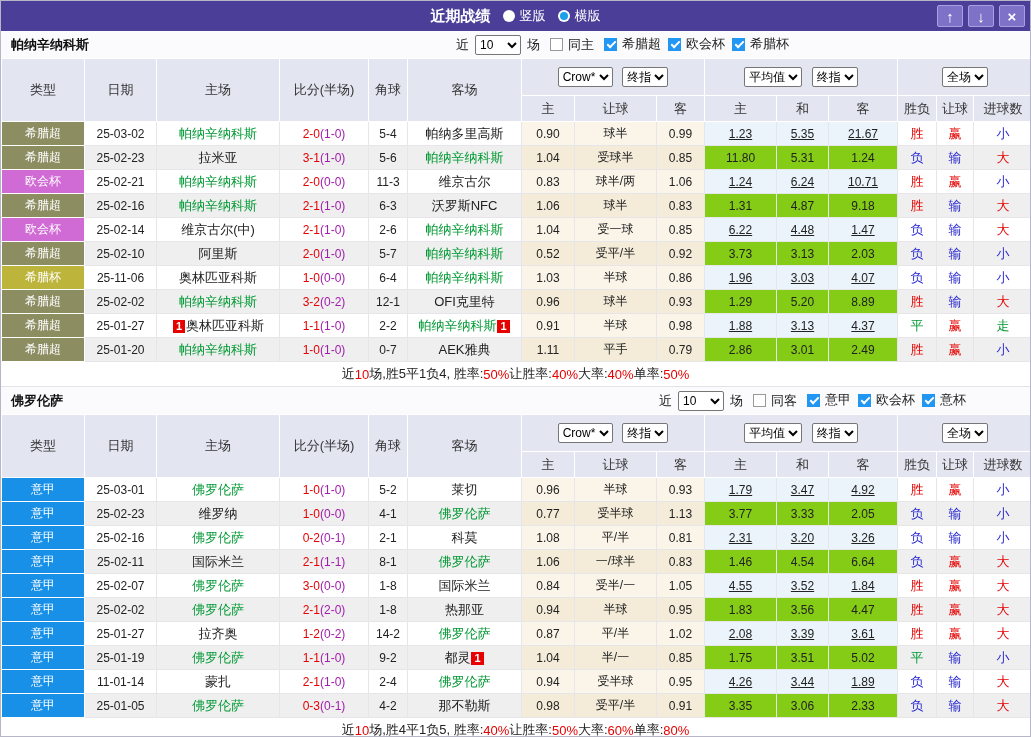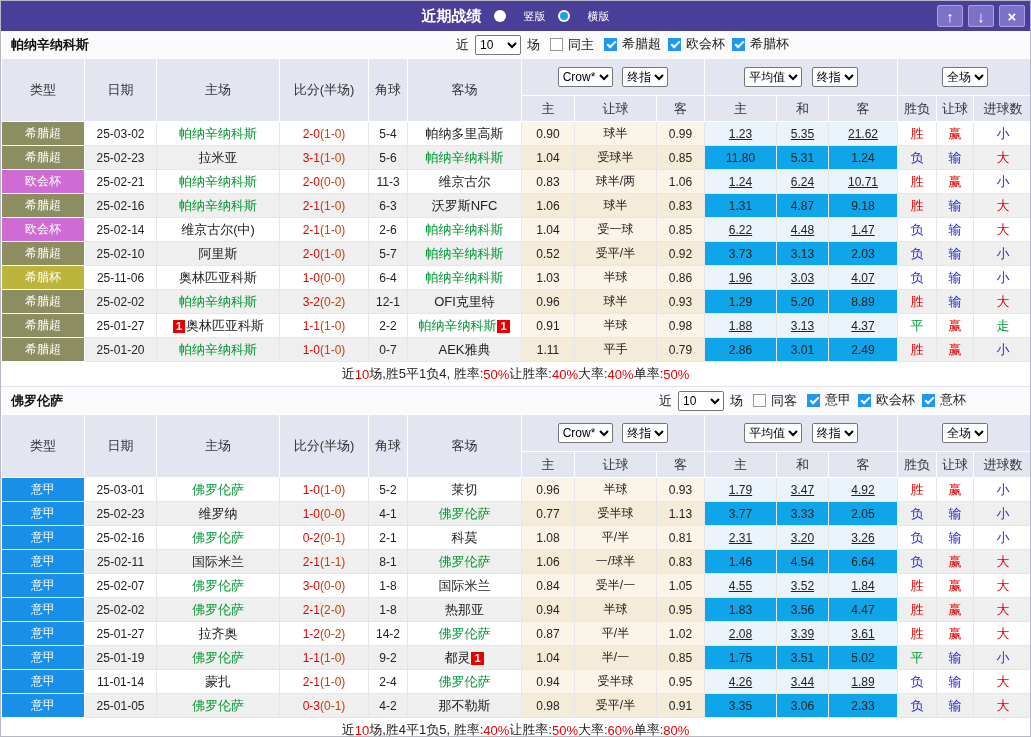--- a/index.html
+++ b/index.html
@@ -13,21 +13,21 @@
   
   .titlebar {
     position: relative; height: 30px; background: #4a3e99;
     display: flex; align-items: center; padding: 0 5px;
   }
   .title-center {
     position: absolute; left: 0; right: 0;
     display: flex; justify-content: center; align-items: center; gap: 12px; color: #fff;
   }
   .title-text { font-size: 15px; font-weight: bold; }
-  .radio-opt { display: inline-flex; align-items: center; gap: 18px; font-size: 11px; cursor: pointer; }
+  .radio-opt { display: inline-flex; align-items: center; gap: 5px; font-size: 13px; cursor: pointer; }
   .radio { width: 12px; height: 12px; border-radius: 50%; background: #fff; position: relative; display:inline-block; }
   .radio.checked::after { content:''; position:absolute; inset:2px; border-radius:50%; background:#1ba0e8; }
   .win-buttons { margin-left: auto; display: flex; gap: 5px; z-index: 2; }
   .win-btn {
     width: 26px; height: 22px; background: #7e72c8; border: 1px solid #a99fdf; border-radius: 2px;
     color: #fff; font-size: 15px; font-weight: bold; line-height: 1;
     display: flex; align-items: center; justify-content: center; cursor: pointer;
   }
 
   
@@ -47,30 +47,30 @@
   table { border-collapse: collapse; table-layout: fixed; width: 1031px; }
   th { background: #e3e6f1; border: 1px solid #fff; color: #333; font-weight: normal; font-size: 13px; height: 26px; overflow: hidden; white-space: nowrap; }
   tr.h1 th { height: 27px; }
   th.ddc select { margin: 8px 3px; }
   td { border: 1px solid #e6e6ea; text-align: center; height: 24px; font-size: 12px; color: #222; overflow: hidden; white-space: nowrap; }
   tr.odd td { background: #fff; }
   tr.even td { background: #efefef; }
   tr.odd td.ao { background: #fbf5e9; }
   tr.even td.ao { background: #f4ecd9; }
   tr.odd td.eo { background: #eaf4fa; text-decoration: underline; }
-  tr.even td.eo { background: #0ea5e9; }
+  tr.even td.eo { background: #84cc16; }
   td.league { color: #fff; border-color: #fff; font-size: 12px; }
   td.league.olive  { background: #8d8d62; }
   td.league.purple { background: #d06ad4; }
   td.league.yellow { background: #bdb43c; }
   td.league.blue   { background: #1890e8; }
   td .tname { font-size: 13px; }
   .tname.focus { color: #009933; }
   .ft { color: #e60000; }
-  .ht { color: #c2410c; }
+  .ht { color: #a21caf; }
   td.res { font-size: 13px; }
   .res.r { color: #e60000; }
   .res.b { color: #2a2ad0; }
   .res.g { color: #009933; }
   .rc { display: inline-block; background: #e60000; color: #fff; font-size: 11px; font-weight: bold; line-height: 13px; padding: 0 3px; margin: 0 1px; }
   .summary { height: 25px; display: flex; align-items: center; justify-content: center; font-size: 13px; color: #222; border-bottom: 1px solid #e2e2e8; background: #fff; }
   .summary .red { color: #e60000; }
 </style>
 </head>
 <body>
@@ -182,21 +182,21 @@
     <td class="date">25-03-02</td>
     <td><span class="tname home-name focus">帕纳辛纳科斯</span></td>
     <td><span class="ft">2-0</span><span class="ht">(1-0)</span></td>
     <td>5-4</td>
     <td><span class="tname away-name">帕纳多里高斯</span></td>
     <td class="ao">0.90</td>
     <td class="ao">球半</td>
     <td class="ao">0.99</td>
     <td class="eo">1.23</td>
     <td class="eo">5.35</td>
-    <td class="eo">21.62</td>
+    <td class="eo">21.67</td>
     <td class="res res1 r">胜</td>
     <td class="res res2 r">赢</td>
     <td class="res res3 b">小</td>
   </tr>
             <tr class="even">
     <td class="league olive">希腊超</td>
     <td class="date">25-02-23</td>
     <td><span class="tname home-name">拉米亚</span></td>
     <td><span class="ft">3-1</span><span class="ht">(1-0)</span></td>
     <td>5-6</td>

